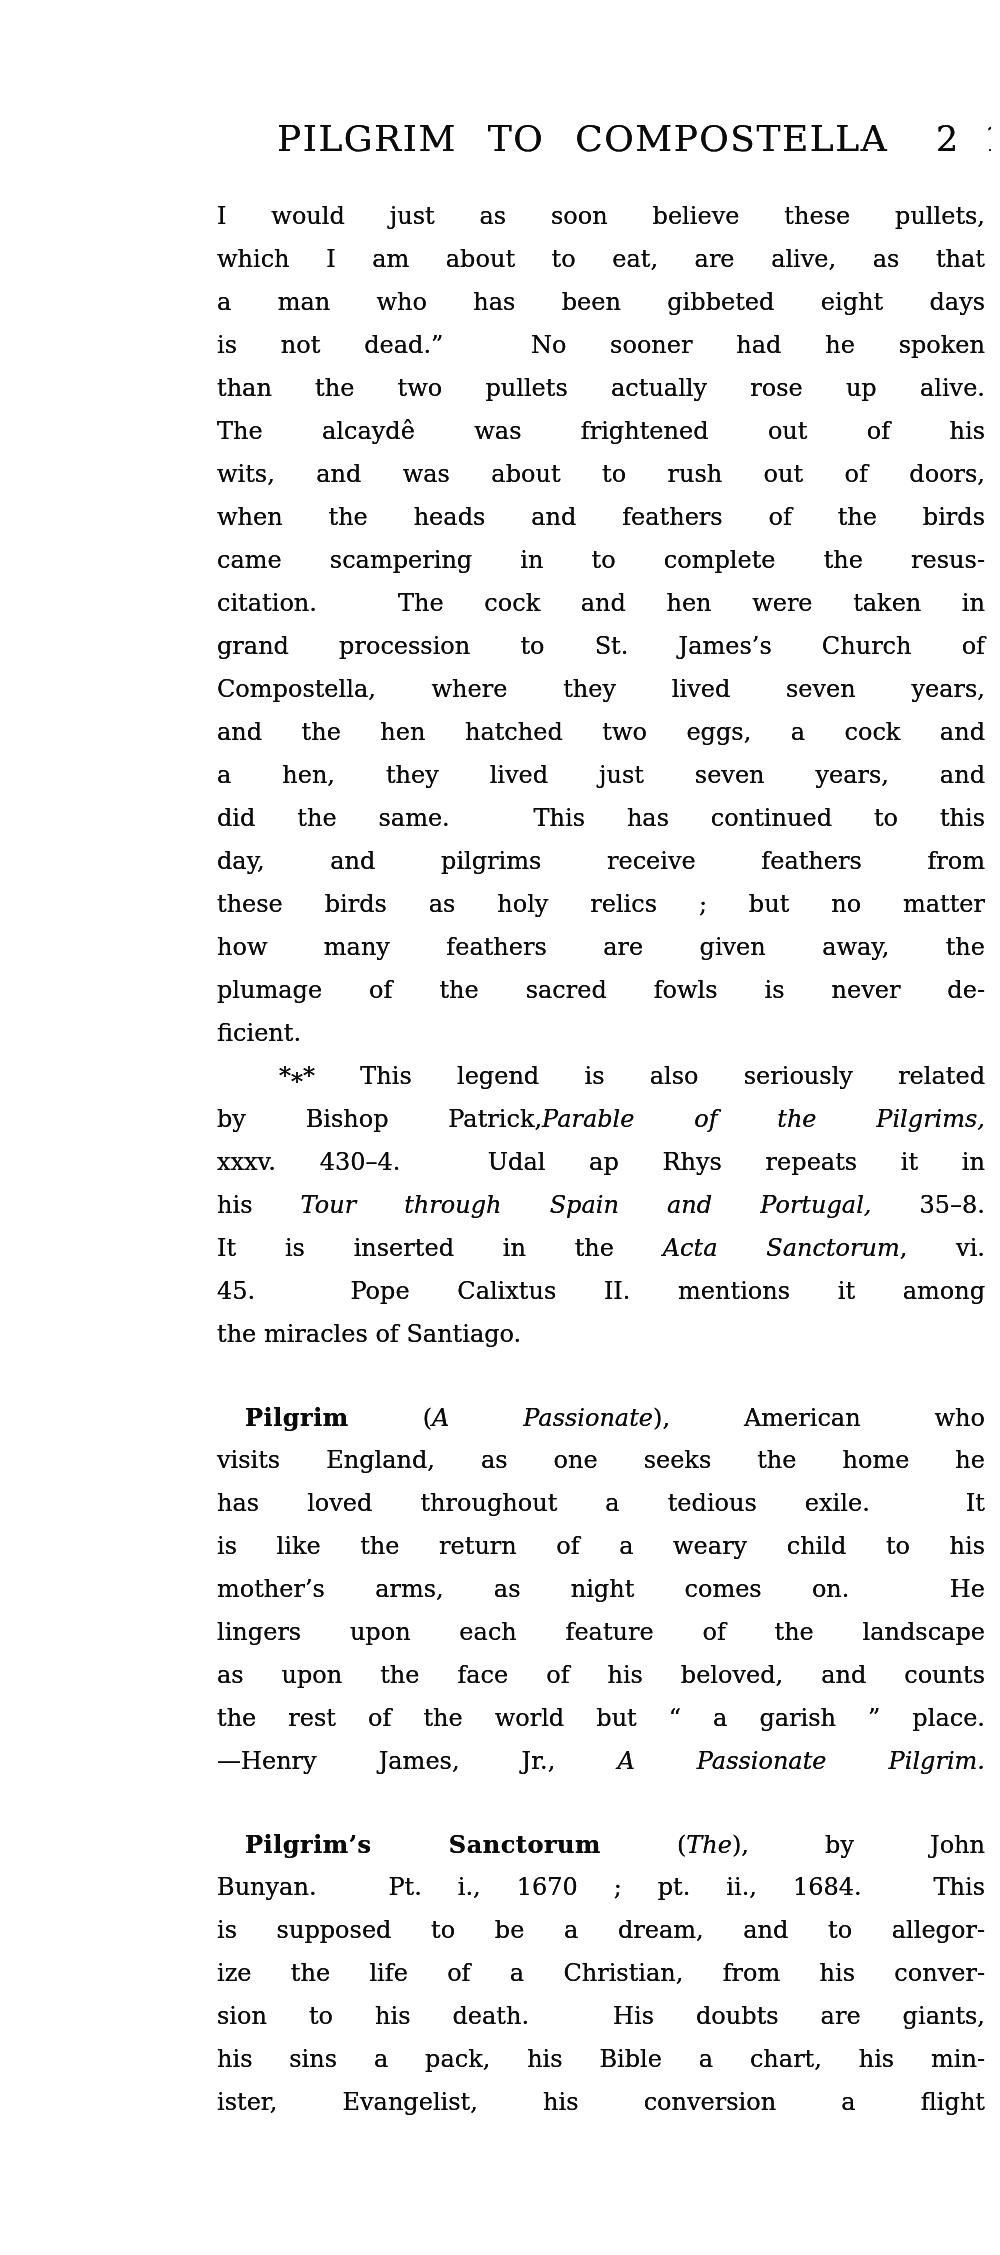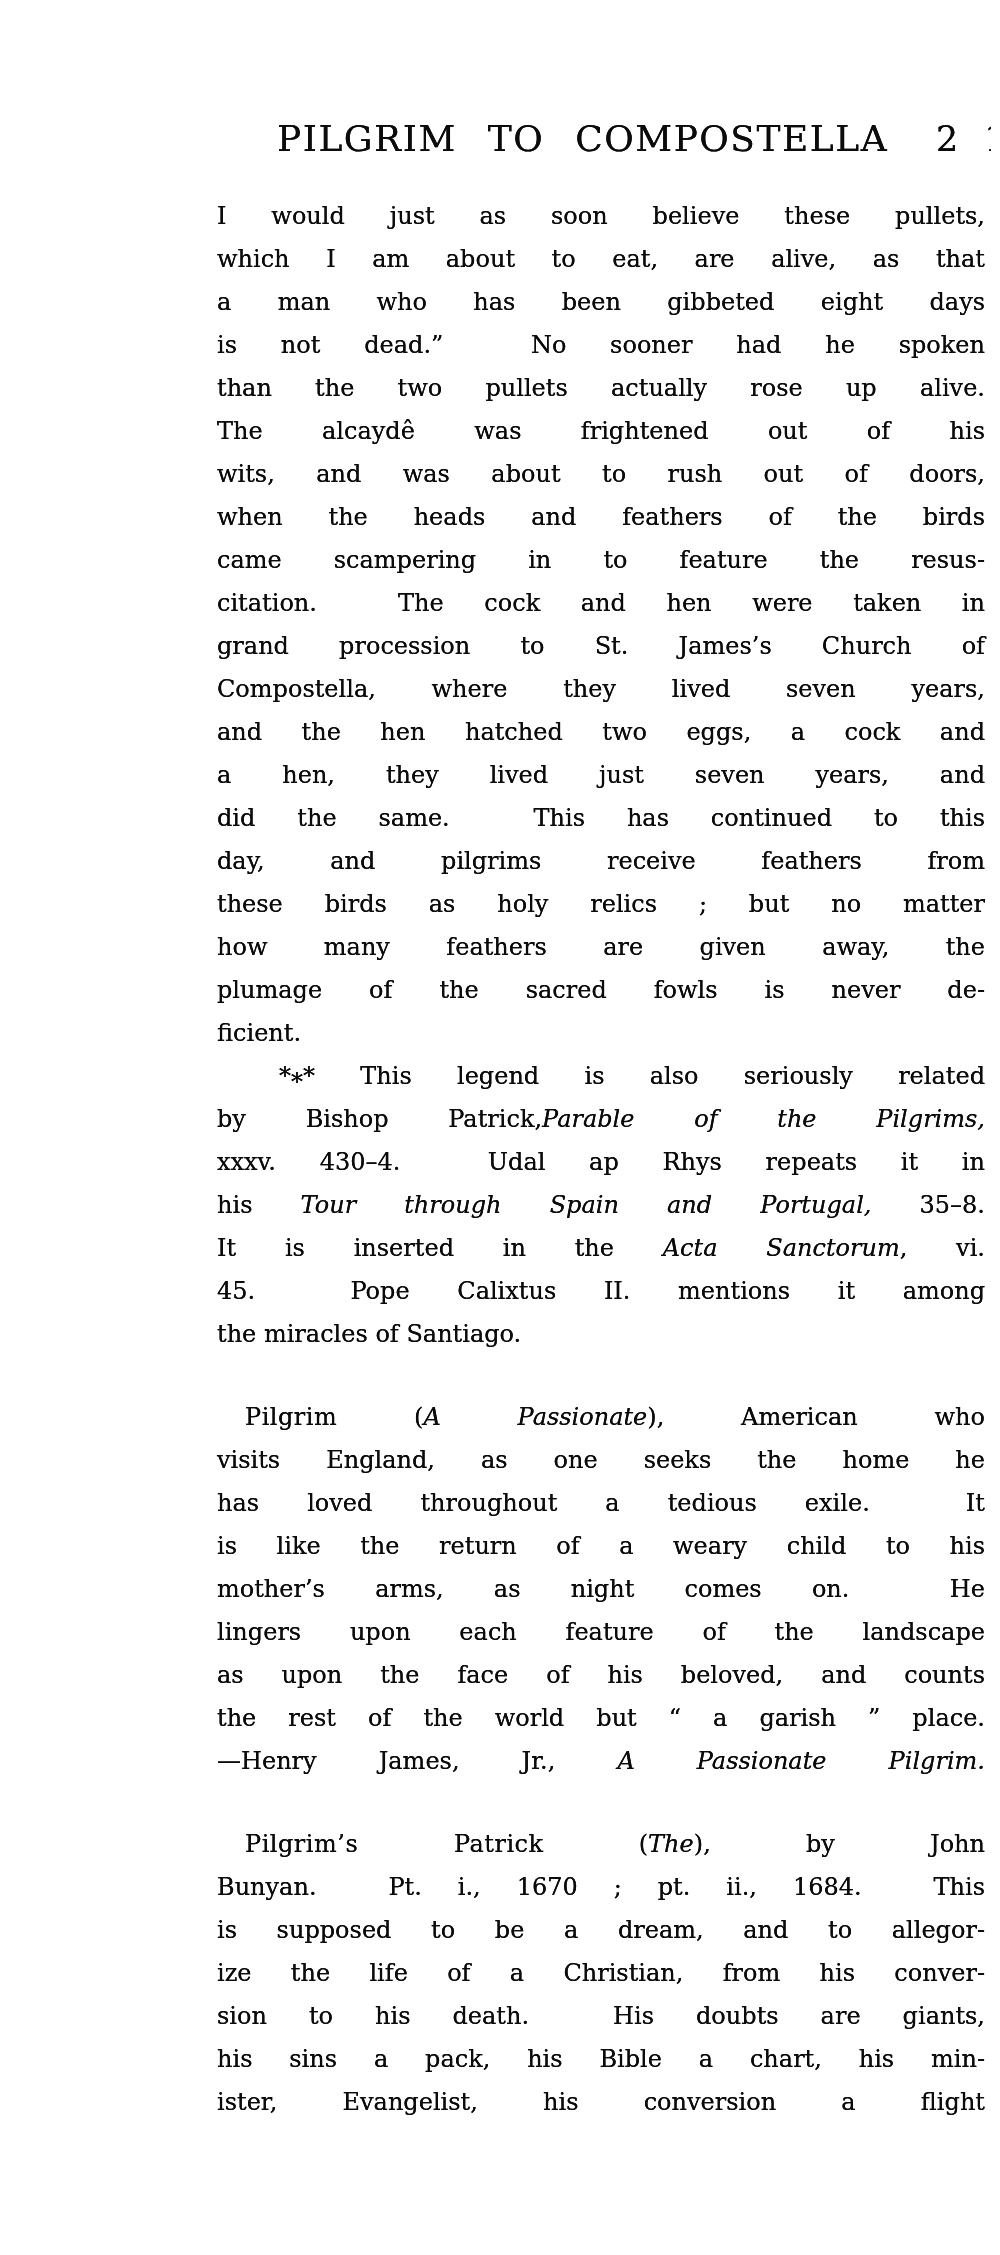--- a/index.html
+++ b/index.html
@@ -24,42 +24,42 @@
   }
   .body-block { position:absolute; left:217px; top:195px; width:768px; }
   .line {
     height:43px; line-height:43px; font-size:24px;
     text-align:justify; text-align-last:justify;
     white-space:pre-wrap; overflow:visible;
     text-shadow:0 0 0.4px currentColor;
   }
   .line.last { text-align:center; text-align-last:left; }
   .seg-i { font-style:italic; }
-  .seg-b { font-weight:normal; letter-spacing:0.5px; }
+  .seg-b { font-weight:bold; letter-spacing:0.5px; }
   .seg-d { position:relative; top:0.26em; }
 </style>
 </head>
 <body>
 
 <div class="page">
   <div class="header">
     <div class="running-title">PILGRIM TO COMPOSTELLA</div>
     <div class="pagenum"><span>2</span><span class="pagenum-partial">1</span></div>
   </div>
 
   <div class="body-block">
       <div class="line"><span>I would just as soon believe these pullets,</span></div>
       <div class="line"><span>which I am about to eat, are alive, as that</span></div>
       <div class="line"><span>a man who has been gibbeted eight days</span></div>
       <div class="line"><span>is not dead.”  No sooner had he spoken</span></div>
       <div class="line"><span>than the two pullets actually rose up alive.</span></div>
       <div class="line"><span>The alcaydê was frightened out of his</span></div>
       <div class="line"><span>wits, and was about to rush out of doors,</span></div>
       <div class="line"><span>when the heads and feathers of the birds</span></div>
-      <div class="line"><span>came scampering in to feature the resus-</span></div>
+      <div class="line"><span>came scampering in to complete the resus-</span></div>
       <div class="line"><span>citation.  The cock and hen were taken in</span></div>
       <div class="line"><span>grand procession to St. James’s Church of</span></div>
       <div class="line"><span>Compostella, where they lived seven years,</span></div>
       <div class="line"><span>and the hen hatched two eggs, a cock and</span></div>
       <div class="line"><span>a hen, they lived just seven years, and</span></div>
       <div class="line"><span>did the same.  This has continued to this</span></div>
       <div class="line"><span>day, and pilgrims receive feathers from</span></div>
       <div class="line"><span>these birds as holy relics ; but no matter</span></div>
       <div class="line"><span>how many feathers are given away, the</span></div>
       <div class="line"><span>plumage of the sacred fowls is never de-</span></div>
@@ -73,21 +73,21 @@
       <div class="line last"><span>the miracles of Santiago.</span></div>
       <div class="line" style="text-indent: 28px; margin-top: 40px;"><span class="seg-b">Pilgrim</span><span> (</span><span class="seg-i">A Passionate</span><span>), American who</span></div>
       <div class="line"><span>visits England, as one seeks the home he</span></div>
       <div class="line"><span>has loved throughout a tedious exile.  It</span></div>
       <div class="line"><span>is like the return of a weary child to his</span></div>
       <div class="line"><span>mother’s arms, as night comes on.  He</span></div>
       <div class="line"><span>lingers upon each feature of the landscape</span></div>
       <div class="line"><span>as upon the face of his beloved, and counts</span></div>
       <div class="line"><span>the rest of the world but “ a garish ” place.</span></div>
       <div class="line"><span>—Henry James, Jr., </span><span class="seg-i">A Passionate Pilgrim.</span></div>
-      <div class="line" style="text-indent: 28px; margin-top: 40px;"><span class="seg-b">Pilgrim’s Patrick</span><span> (</span><span class="seg-i">The</span><span>), by John</span></div>
+      <div class="line" style="text-indent: 28px; margin-top: 40px;"><span class="seg-b">Pilgrim’s Sanctorum</span><span> (</span><span class="seg-i">The</span><span>), by John</span></div>
       <div class="line"><span>Bunyan.  Pt. i., 1670 ; pt. ii., 1684.  This</span></div>
       <div class="line"><span>is supposed to be a dream, and to allegor-</span></div>
       <div class="line"><span>ize the life of a Christian, from his conver-</span></div>
       <div class="line"><span>sion to his death.  His doubts are giants,</span></div>
       <div class="line"><span>his sins a pack, his Bible a chart, his min-</span></div>
       <div class="line"><span>ister, Evangelist, his conversion a flight</span></div>
     </div>
 </div>
 
 </body></html>

